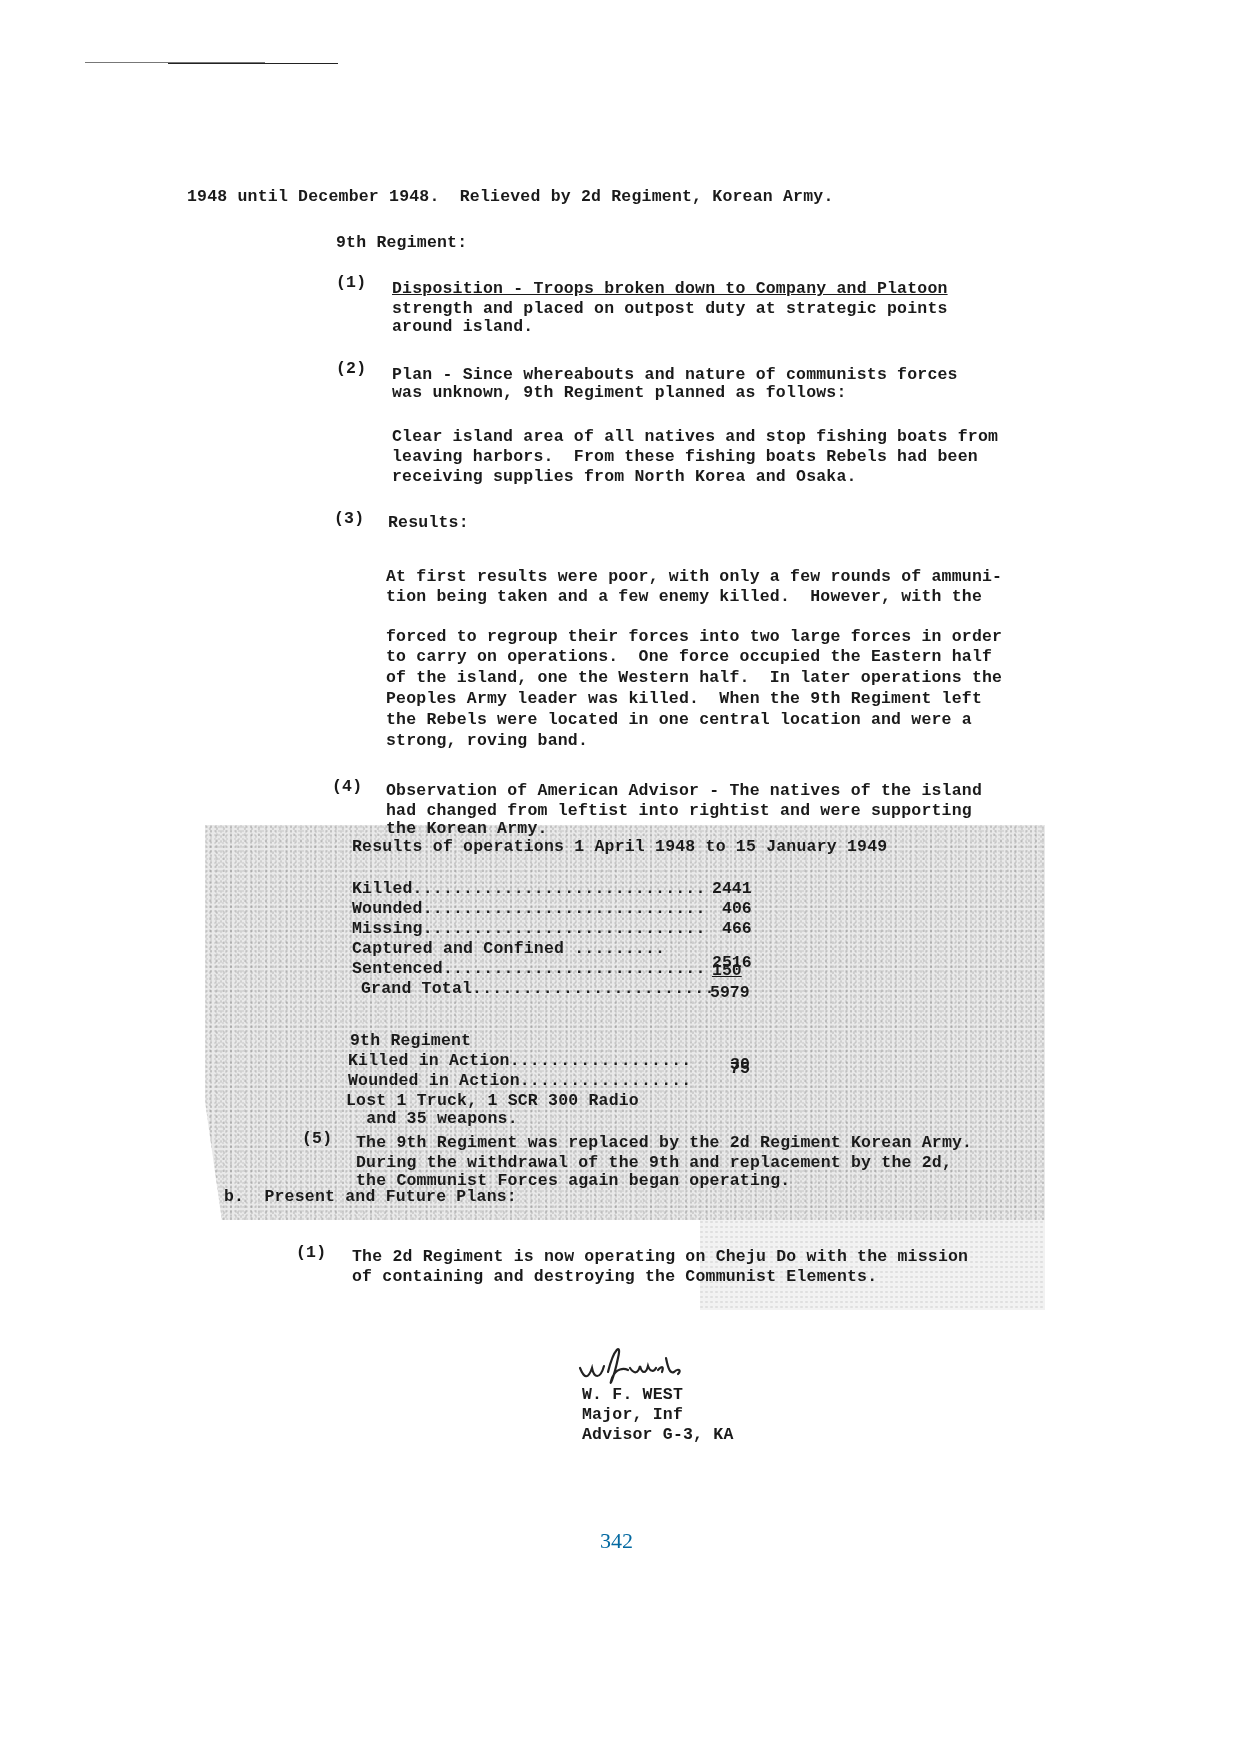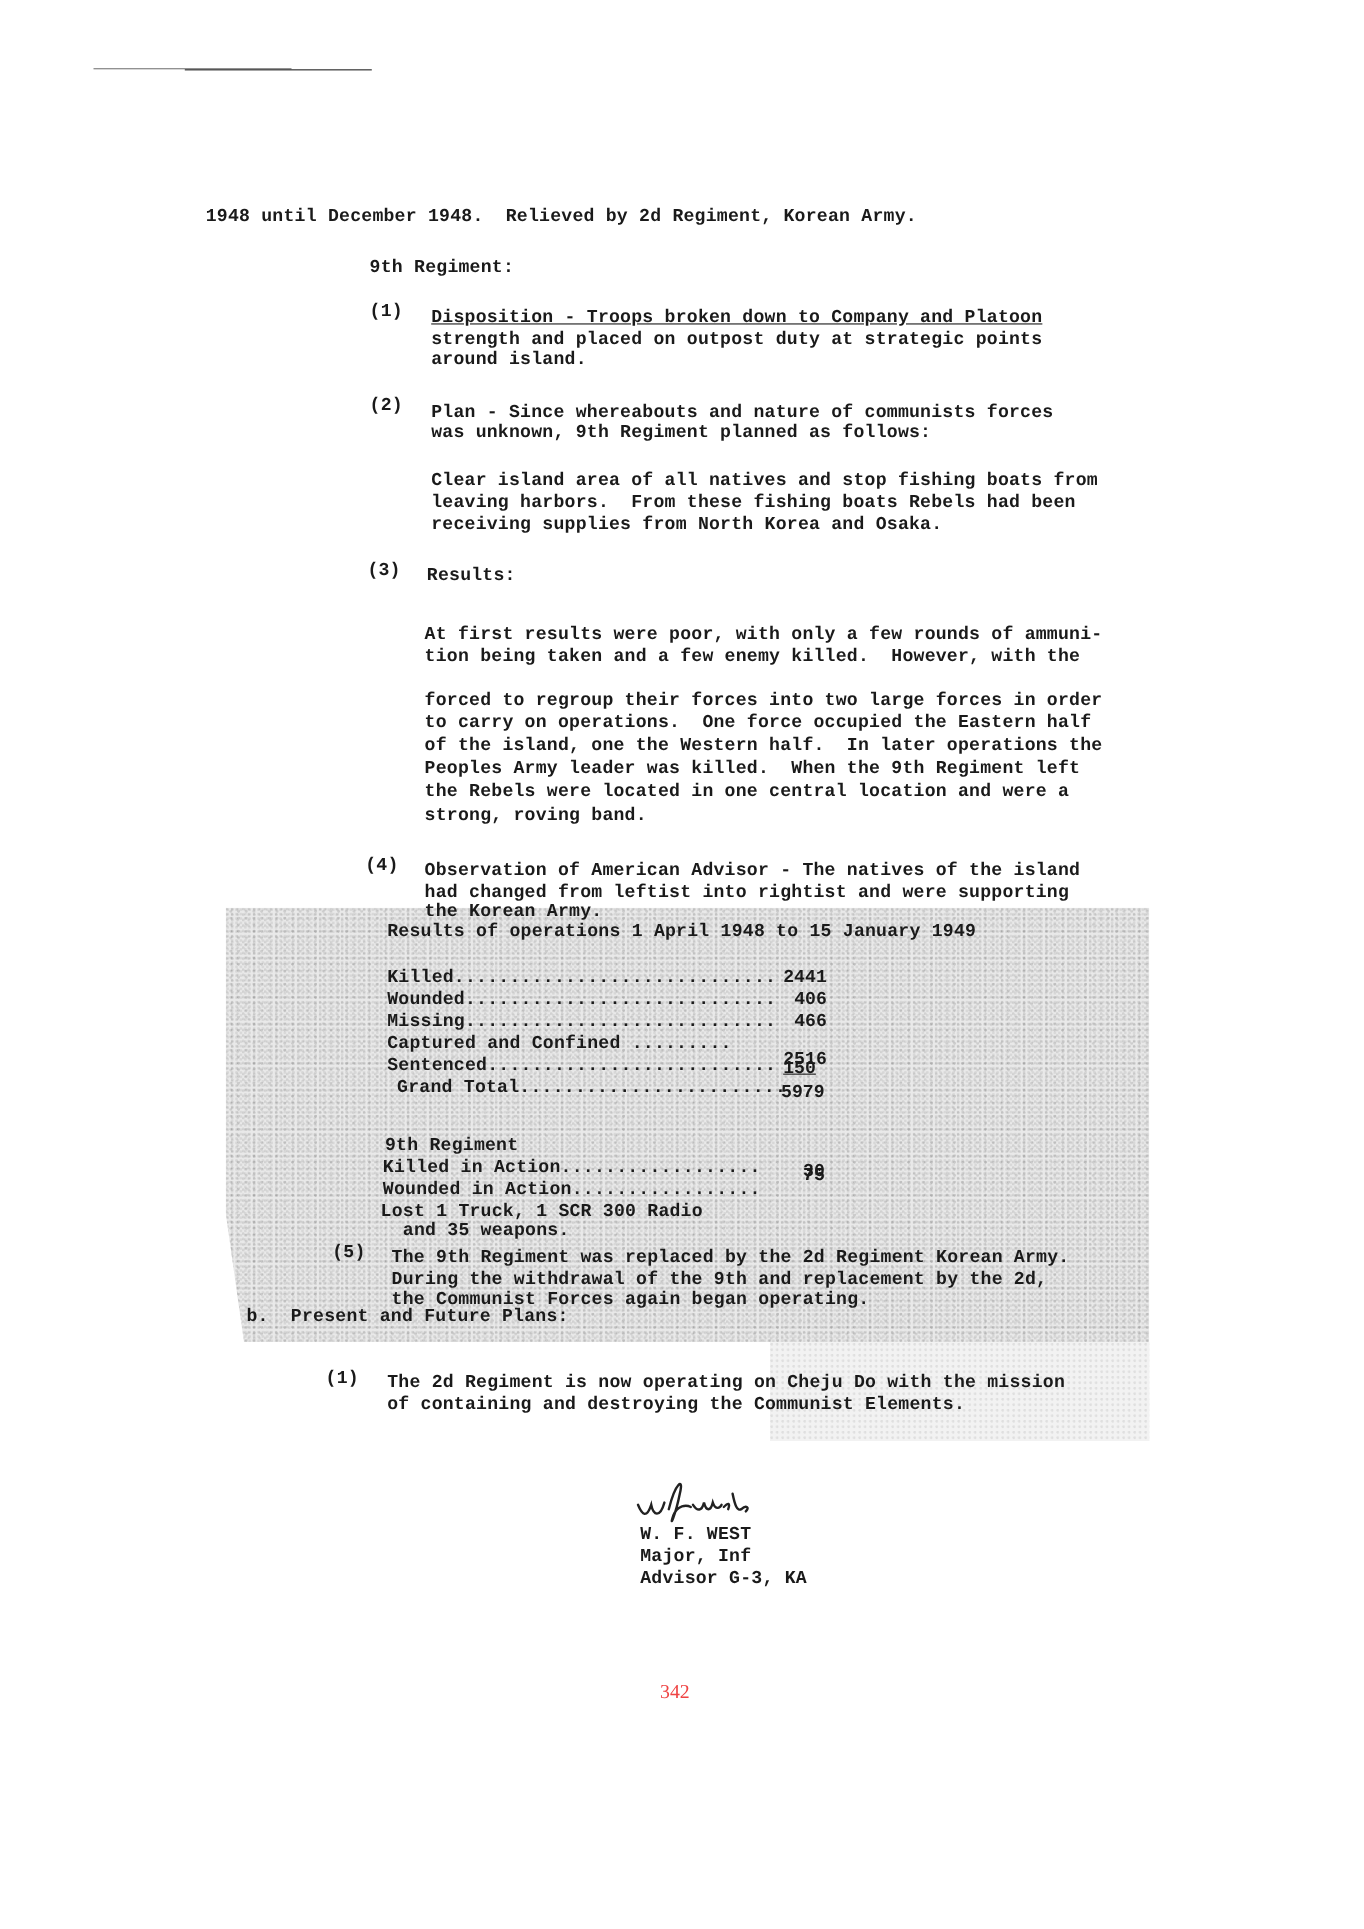--- a/index.html
+++ b/index.html
@@ -16,21 +16,21 @@
              radial-gradient(circle at 70% 60%, rgba(0,0,0,0.12) 0 1px, transparent 1.5px) 0 0/7px 6px,
              radial-gradient(circle at 50% 50%, rgba(0,0,0,0.08) 0 1px, transparent 1.5px) 0 0/4px 4px,
              #e9e9e9;
            clip-path: polygon(0 0, 100% 0, 100% 100%, 2% 100%, 0 70%); }
   .shade2 { position: absolute; left: 700px; top: 1220px; width: 345px; height: 90px;
            background:
              radial-gradient(circle at 30% 40%, rgba(0,0,0,0.10) 0 1px, transparent 1.5px) 0 0/5px 5px,
              #f0f0f0; opacity: 0.8; }
   .ul { text-decoration: underline; }
   .sig { position: absolute; left: 578px; top: 1338px; width: 170px; height: 50px; }
-  .pageno { position: absolute; left: 600px; top: 1528px; font-family: "Liberation Serif", serif; font-size: 18px; color: #ef4444; }
+  .pageno { position: absolute; left: 600px; top: 1528px; font-family: "Liberation Serif", serif; font-size: 22px; color: #0369a1; }
 </style>
 </head>
 <body>
 
 <div class="page">
   <div class="rule-top"></div>
   <div class="rule-top2"></div>
 
   <div class="shade"></div>
   <div class="shade2"></div>

